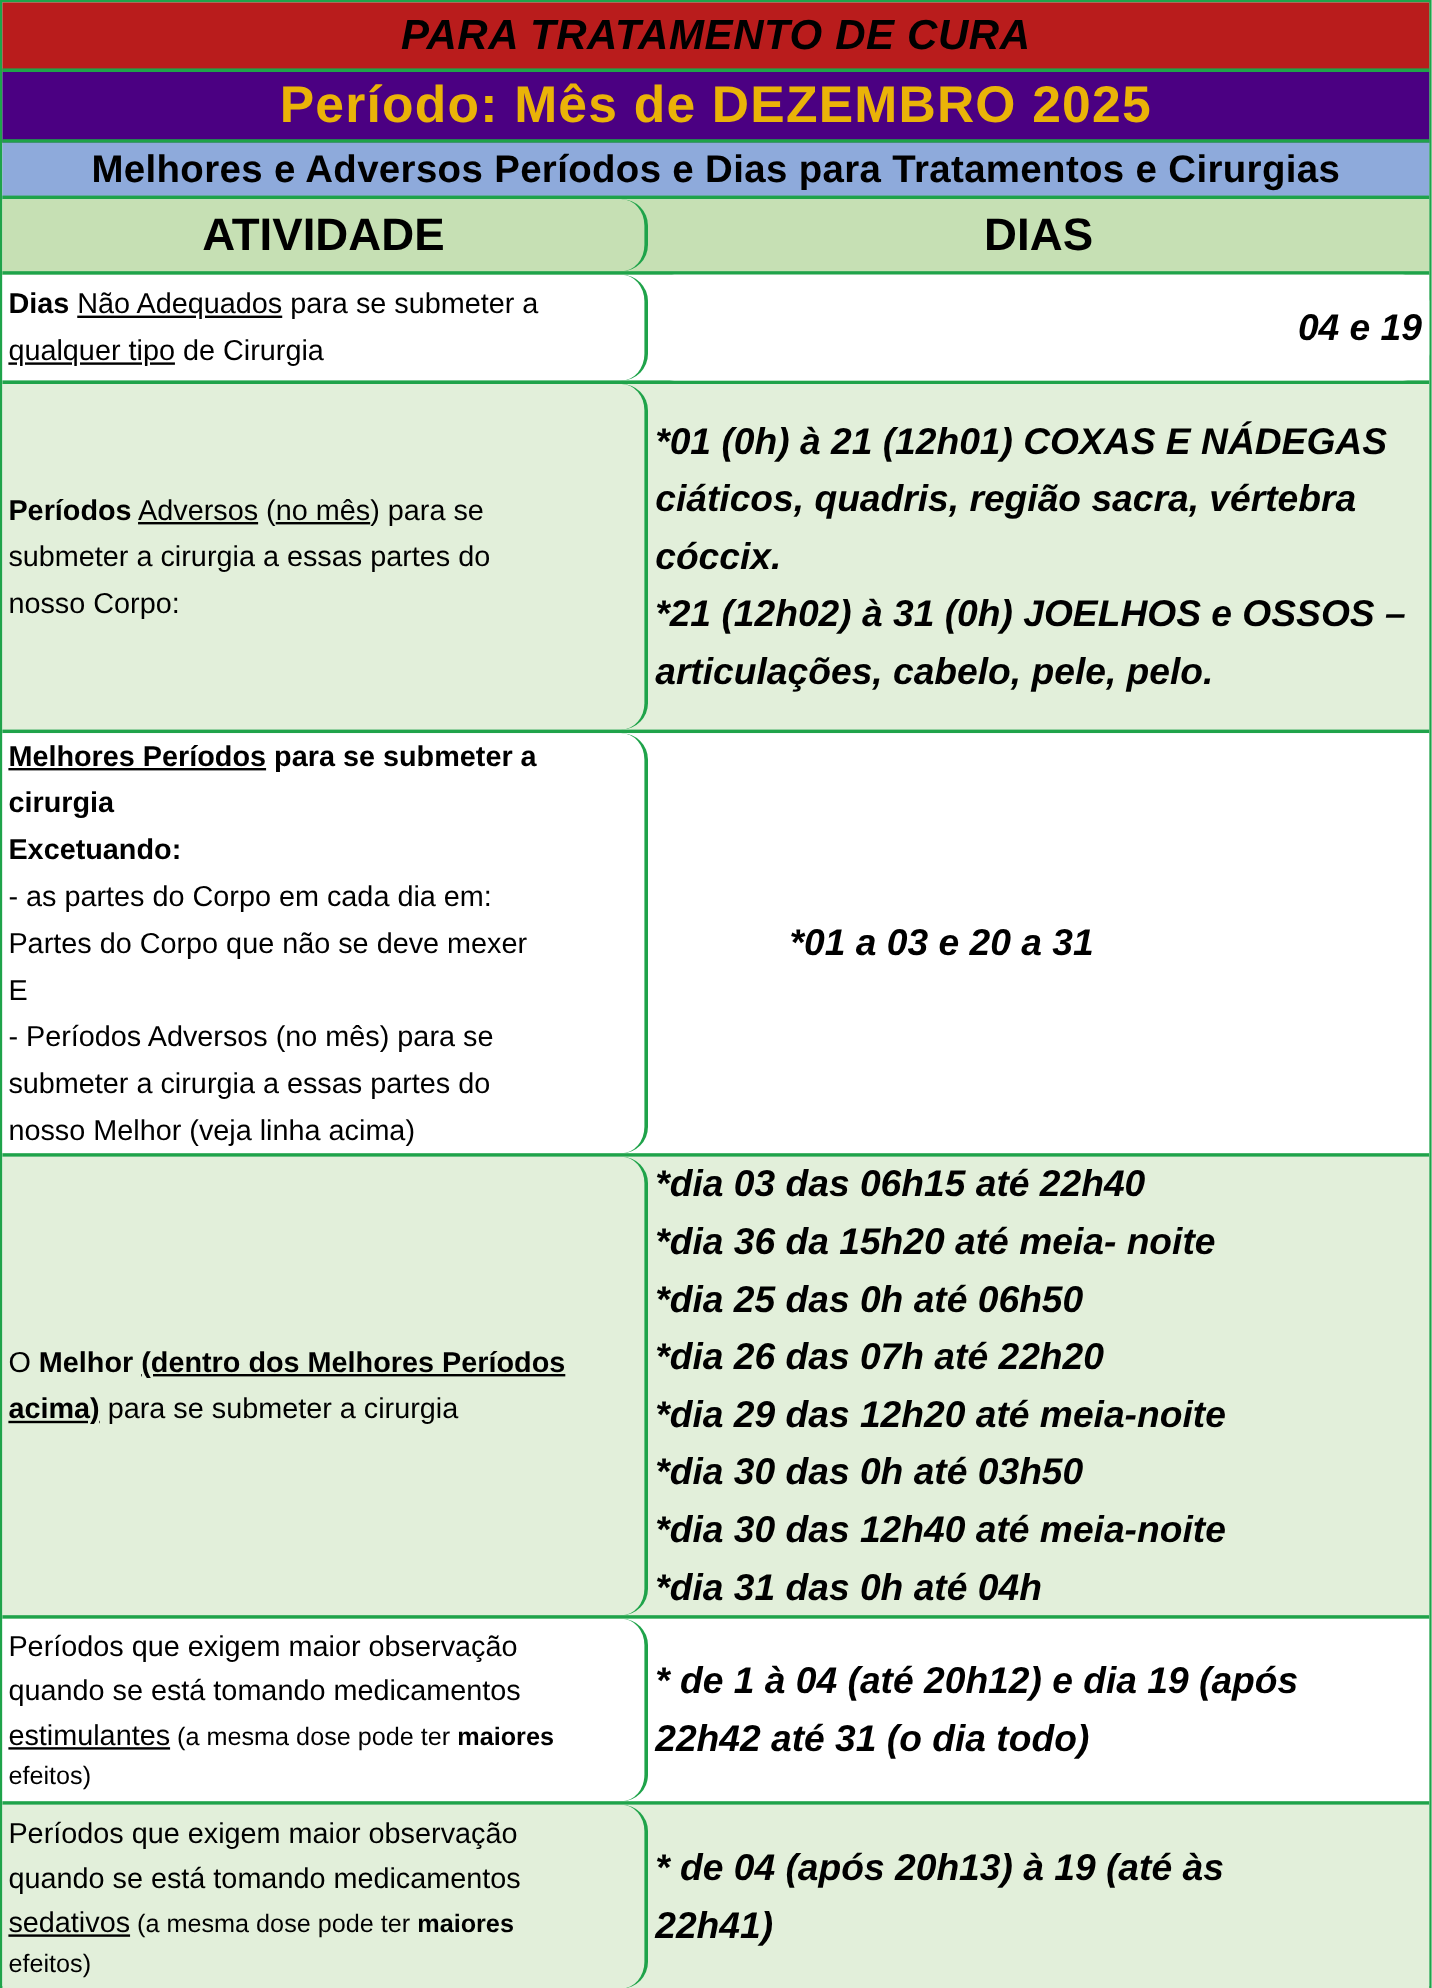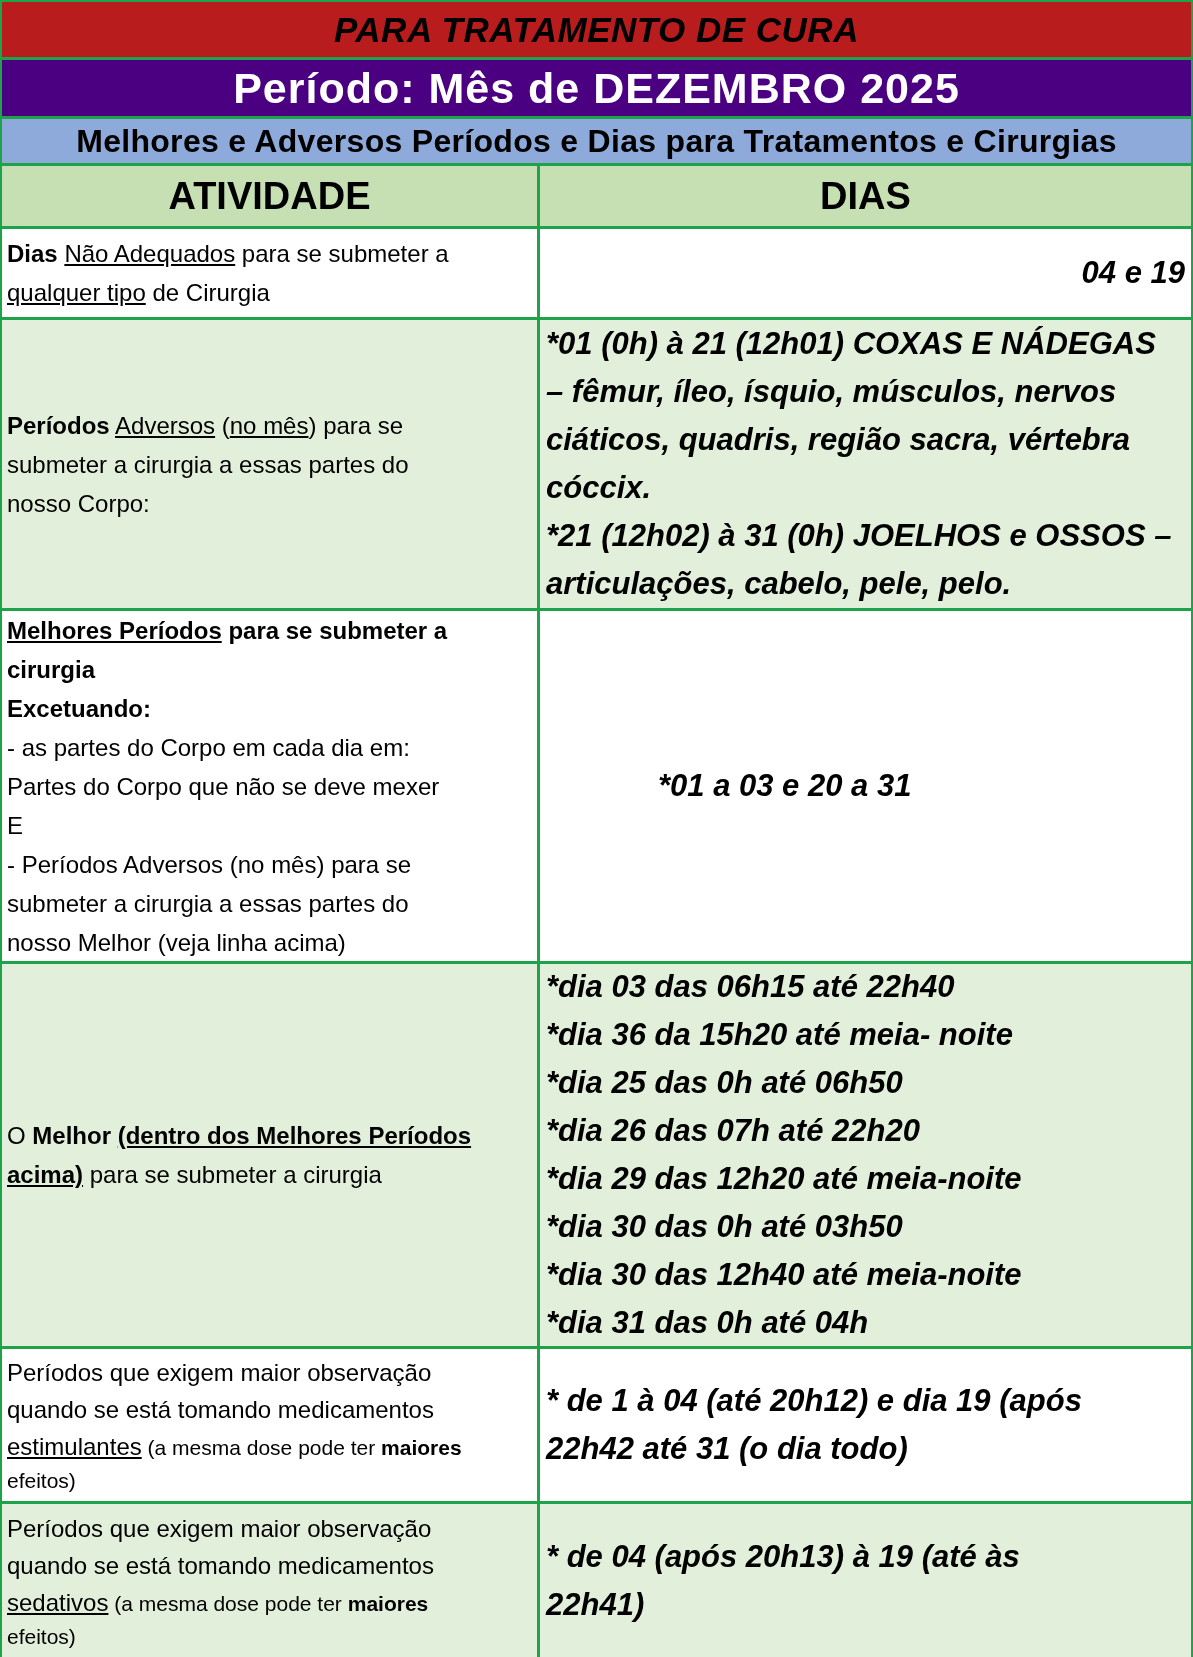--- a/index.html
+++ b/index.html
@@ -2,26 +2,26 @@
 <html><head>
 <meta charset="utf-8">
 <style>
   html, body { margin:0; padding:0; background:#ffffff; }
   body { width:1193px; height:1657px; position:relative; overflow:hidden; font-family:"Liberation Sans", sans-serif; color:#000; }
   .sheet { position:absolute; left:0; top:0; width:1193px; height:1657px; box-sizing:border-box; border:2px solid #1fa34a; }
   .band { position:absolute; left:0; width:1189px; box-sizing:border-box; display:flex; align-items:center; justify-content:center; border-bottom:3px solid #1fa34a; }
   .band-yellow { top:0; height:58px; background:#b91c1c; }
   .band-yellow span { font-size:35px; font-weight:bold; font-style:italic; letter-spacing:0.5px; }
   .band-purple { top:58px; height:59px; background:#4b0082; }
-  .band-purple span { font-size:43px; font-weight:bold; color:#ffffff; letter-spacing:1px; }
+  .band-purple span { font-size:43px; font-weight:bold; color:#eab308; letter-spacing:1px; }
   .band-blue { top:117px; height:47px; background:#8eaadb; }
   .band-blue span { font-size:32px; font-weight:bold; color:#000000; letter-spacing:0.3px; }
 
   .row { position:absolute; left:0; width:1189px; box-sizing:border-box; border-bottom:3px solid #1fa34a; display:flex; }
-  .cell { box-sizing:border-box; height:100%; }
+  .cell { box-sizing:border-box; height:100%;border-radius:22px; }
   .cell-left { width:538px; border-right:3px solid #1fa34a; padding:12px 5px; display:flex; flex-direction:column; justify-content:center; font-size:24px; line-height:39px; }
   .cell-right { flex:1; padding:0 6px; display:flex; flex-direction:column; justify-content:center; font-size:31px; line-height:48px; font-weight:bold; font-style:italic; }
   .bg-green { background:#e2efda; }
   .bg-white { background:#ffffff; }
   .bg-head { background:#c6e0b4; }
   .head-cell { display:flex; align-items:center; justify-content:center; font-size:38px; font-weight:bold; }
   .u { text-decoration:underline; }
   .b { font-weight:bold; }
   .small { font-size:21px; }
   .center { text-align:right; }
@@ -58,21 +58,20 @@
   </div>
 
   <div class="row bg-green" style="top:318px;height:291px;">
     <div class="cell cell-left">
       <span class="line"><span class="b">Períodos</span> <span class="u">Adversos</span> <span>(</span><span class="u">no mês</span><span>) para se</span></span>
       <span class="line">submeter a cirurgia a essas partes do</span>
       <span class="line">nosso Corpo:</span>
     </div>
     <div class="cell cell-right">
       <span class="line">*01 (0h) à 21 (12h01) COXAS E NÁDEGAS</span>
-      <span class="line">– fêmur, íleo, ísquio, músculos, nervos</span>
       <span class="line">ciáticos, quadris, região sacra, vértebra</span>
       <span class="line">cóccix.</span>
       <span class="line">*21 (12h02) à 31 (0h) JOELHOS e OSSOS –</span>
       <span class="line">articulações, cabelo, pele, pelo.</span>
     </div>
   </div>
 
   <div class="row bg-white" style="top:609px;height:353px;">
     <div class="cell cell-left">
       <span class="line b"><span class="u">Melhores Períodos</span> <span>para se submeter a</span></span>

